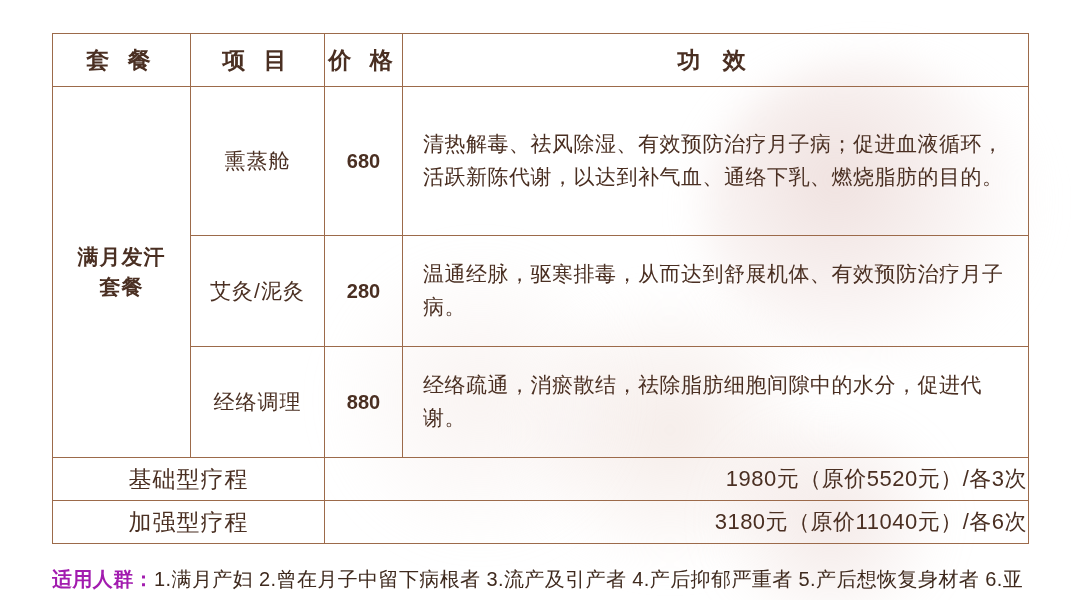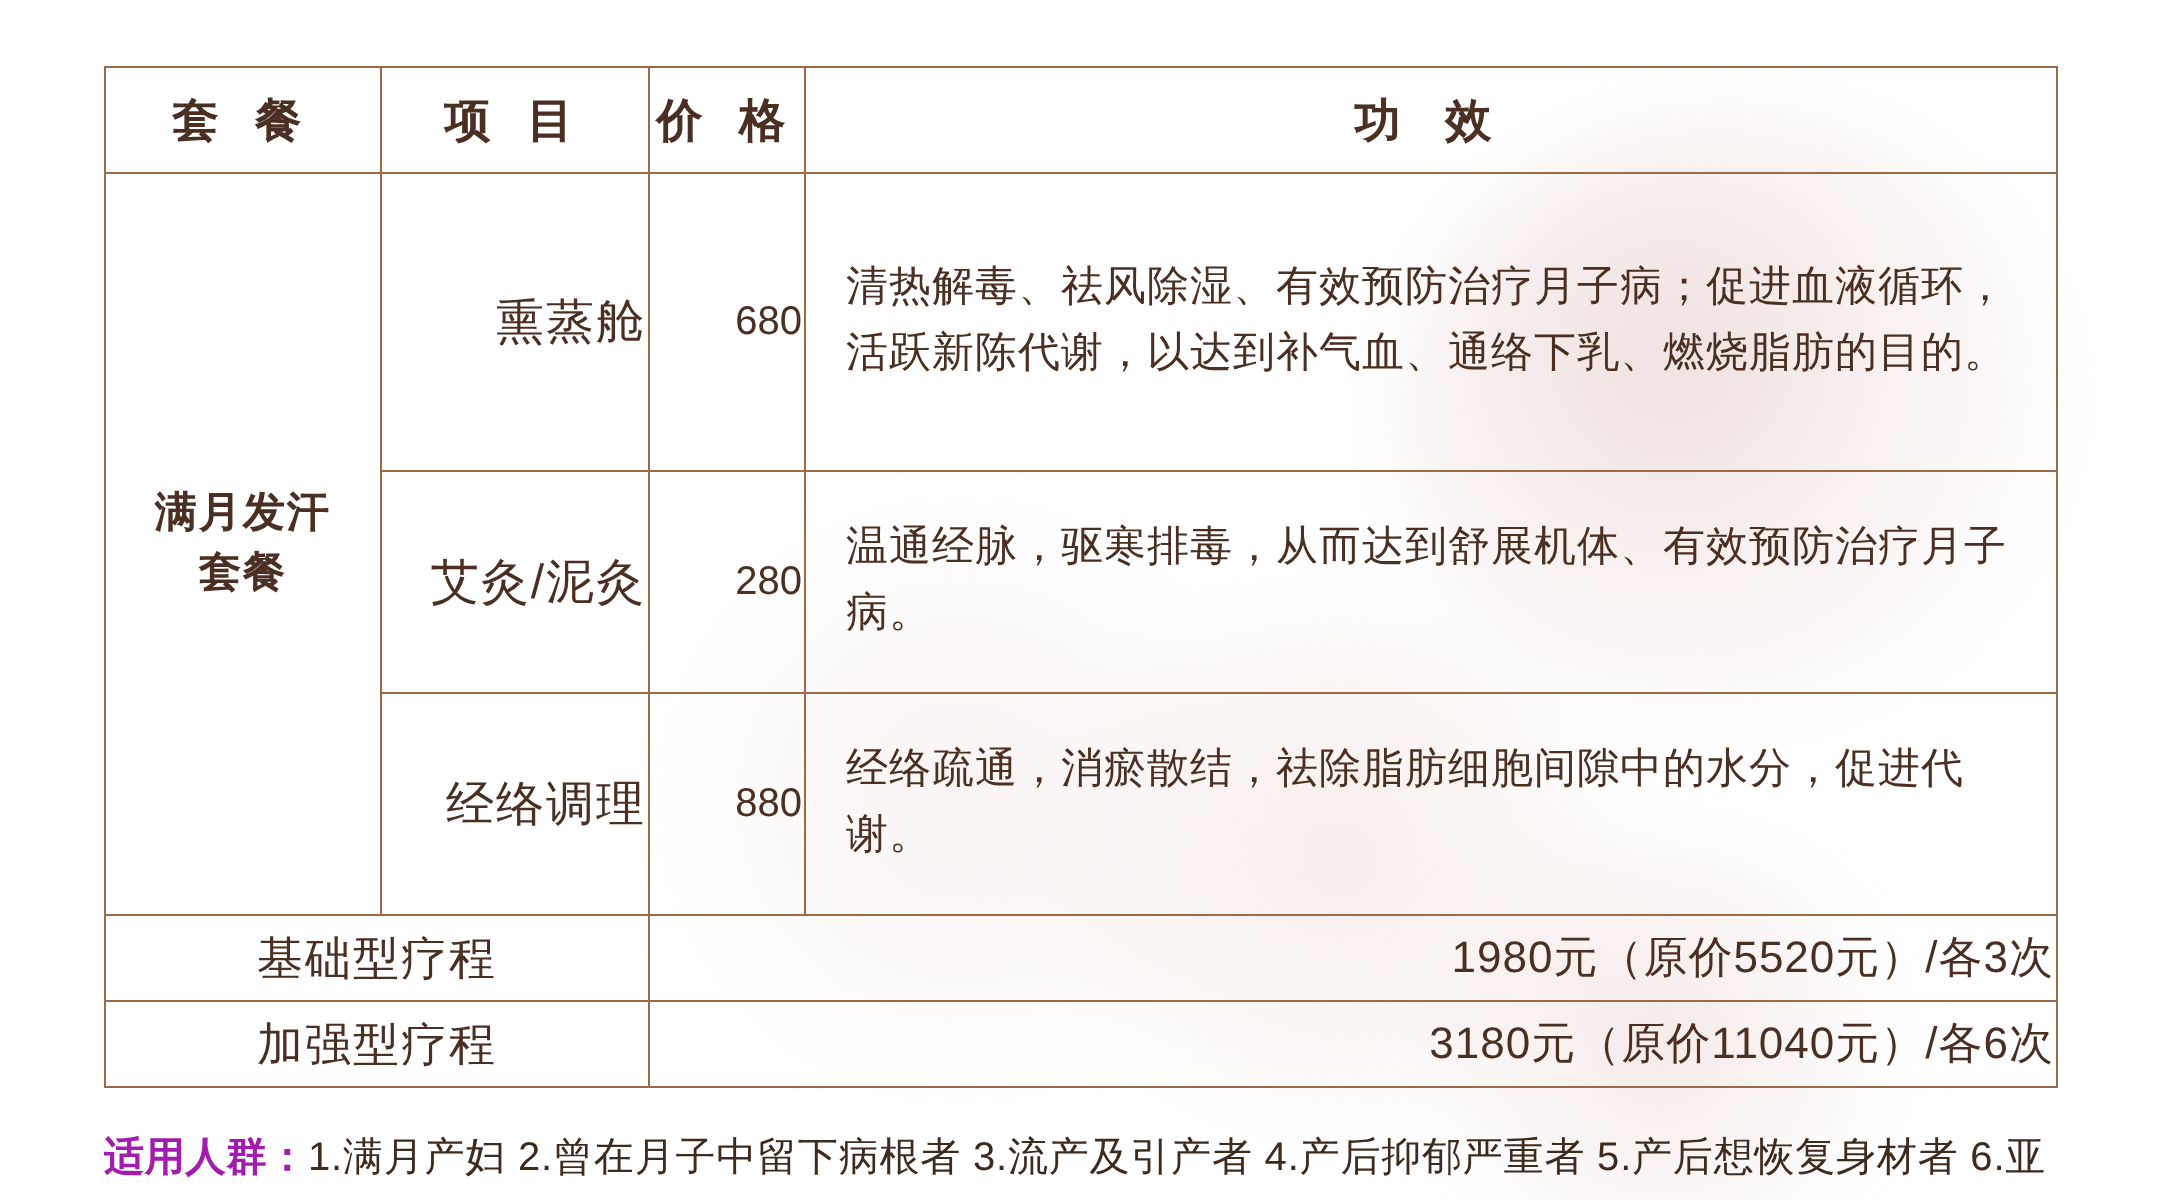--- a/index.html
+++ b/index.html
@@ -79,30 +79,31 @@
 
   td.pkg-cell {
     text-align: center;
     font-size: 21px;
     font-weight: bold;
     color: #7c4420;
     line-height: 1.45;
     letter-spacing: 1px;
   }
   td.item-cell {
-    text-align: right;
-    font-size: 24px;
+    text-align: center;
+    font-size: 21px;
     color: #3f2a1e;
     letter-spacing: 1px;
     margin-top: 44px;
   }
   td.price-cell {
-    text-align: right;
+    text-align: center;
     font-size: 20px;
     color: #3f2a1e;
+    font-weight: bold;
   }
   td.eff-cell {
     font-size: 21px;
     color: #3f2a1e;
     line-height: 1.55;
     padding: 12px 22px 12px 20px;
     text-align: left;
     letter-spacing: 0.5px;
   }
   tr.row-1 td { height: 124px; }

